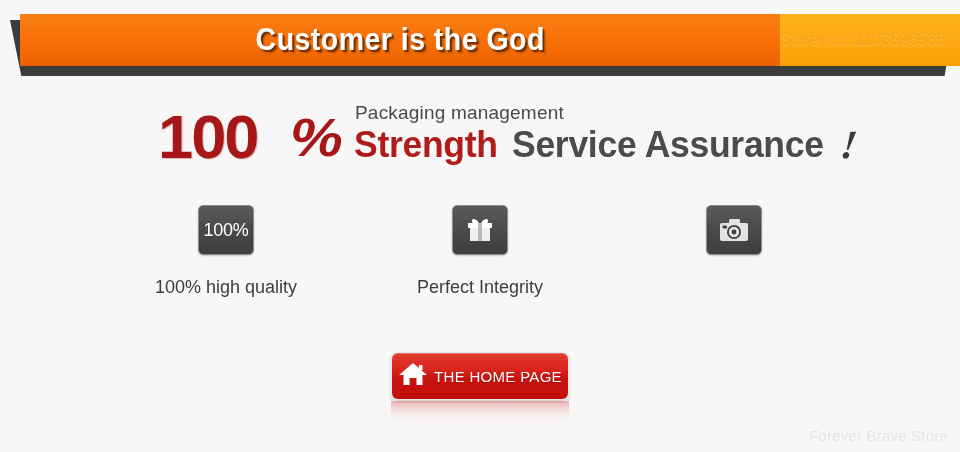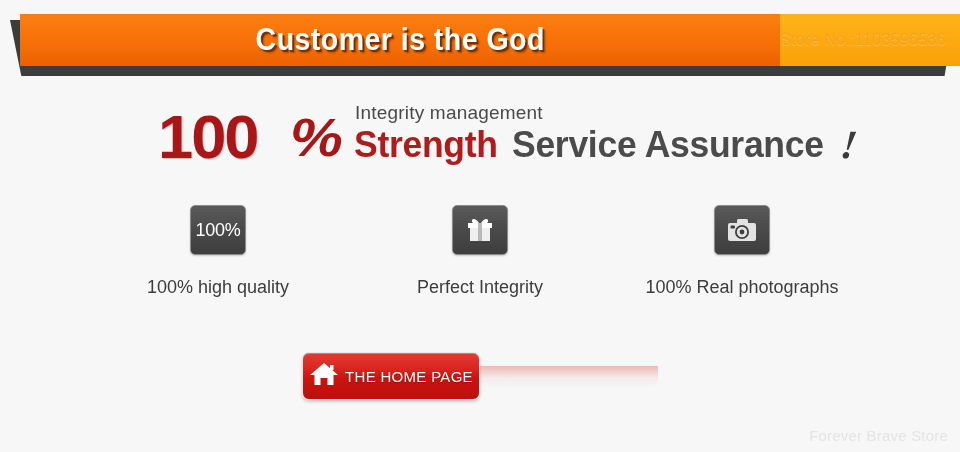--- a/index.html
+++ b/index.html
@@ -172,21 +172,21 @@
   }
 
   
   .features {
     position: absolute;
     top: 205px;
     left: 0;
     width: 960px;
     display: flex;
     justify-content: center;
-    gap: 12px;
+    gap: 4px;
   }
   .feature {
     width: 250px;
     display: flex;
     flex-direction: column;
     align-items: center;
   }
   .feat-icon {
     width: 56px;
     height: 50px;
@@ -211,22 +211,22 @@
     white-space: nowrap;
   }
 
   
   .home-area {
     position: absolute;
     top: 352px;
     left: 0;
     width: 960px;
     display: flex;
-    align-items: center;
-    justify-content: center;
+    flex-direction: column;
+    align-items: center;
   }
   .home-btn {
     width: 178px;
     height: 48px;
     border-radius: 7px;
     background: linear-gradient(180deg, #e23b32 0%, #d8231c 38%, #c9130e 55%, #bf0f0b 100%);
     border: 1px solid #e9e9e9;
     box-shadow: 0 2px 3px rgba(0,0,0,.18), inset 0 1px 0 rgba(255,255,255,.28);
     display: flex;
     align-items: center;
@@ -273,21 +273,21 @@
     <div class="banner-right">
       <span class="store-no">Store No.:1103596536</span>
     </div>
   </div>
 </div>
 
 <div class="headline">
   <div class="headline-inner">
     <span class="hl-100">100</span>
     <span class="hl-pct">%</span>
-    <span class="hl-integrity">Integrity management</span>
+    <span class="hl-integrity">Packaging management</span>
     <div class="hl-row2">
       <span class="hl-strength">Strength</span>
       <span class="hl-service">Service Assurance</span>
       <span class="hl-bang">!</span>
     </div>
   </div>
 </div>
 
 <div class="features">
 
@@ -315,21 +315,20 @@
     <div class="feat-icon">
       <svg width="34" height="28" viewBox="0 0 34 28" aria-hidden="true">
         <rect x="3" y="7" width="28" height="18" rx="2" fill="#e3e3e3"></rect>
         <rect x="12" y="3" width="11" height="5" rx="1.5" fill="#e3e3e3"></rect>
         <circle cx="17" cy="16" r="7" fill="#3e3e3e"></circle>
         <circle cx="17" cy="16" r="5.2" fill="#e3e3e3"></circle>
         <circle cx="17" cy="16" r="2.4" fill="#3e3e3e"></circle>
         <rect x="5.5" y="9.5" width="4.5" height="3" rx="1.2" fill="#3e3e3e"></rect>
       </svg>
     </div>
-    <div class="feat-label">100% Real photographs</div>
   </div>
 
 </div>
 
 <div class="home-area">
   <div class="home-btn">
     <span>
       <svg width="30" height="28" viewBox="0 0 30 28" aria-hidden="true">
         <path d="M15 3 L29 15 L24.5 15 L24.5 25 L18.5 25 L18.5 18 L11.5 18 L11.5 25 L5.5 25 L5.5 15 L1 15 Z" fill="#ffffff"></path>
         <rect x="21" y="5" width="3.5" height="5" fill="#ffffff"></rect>

